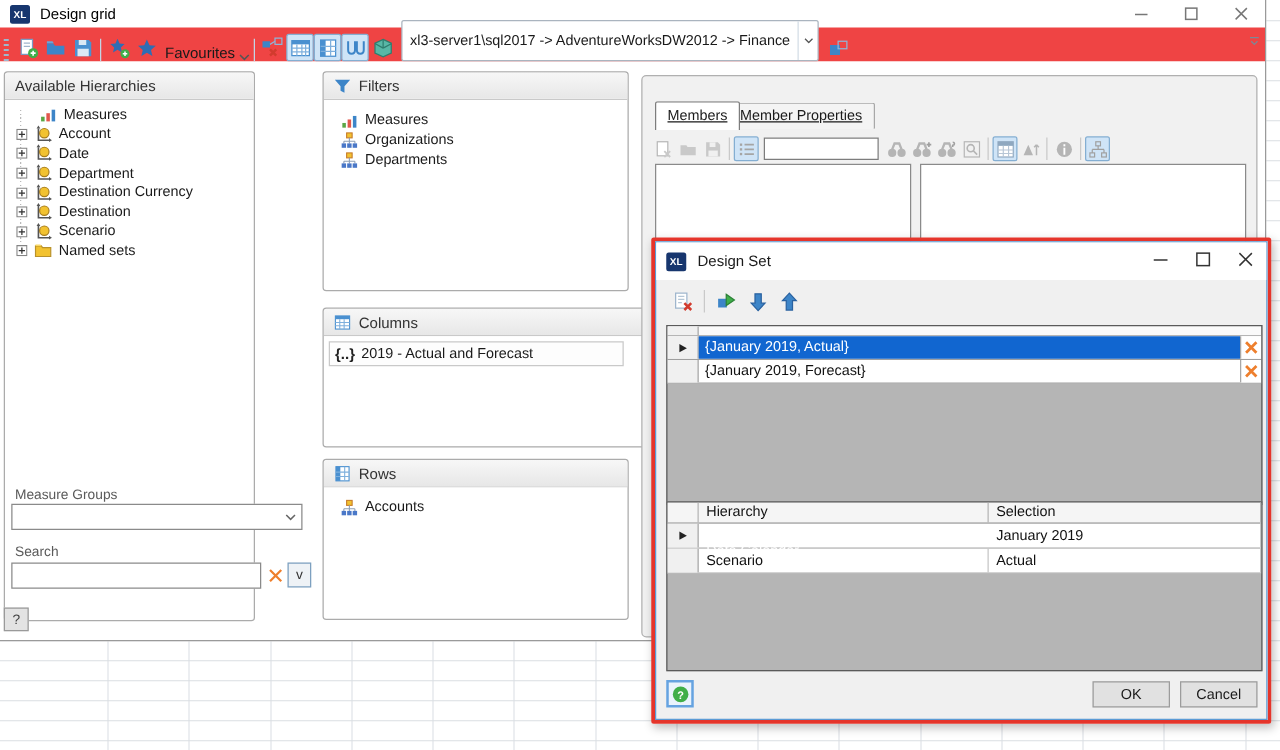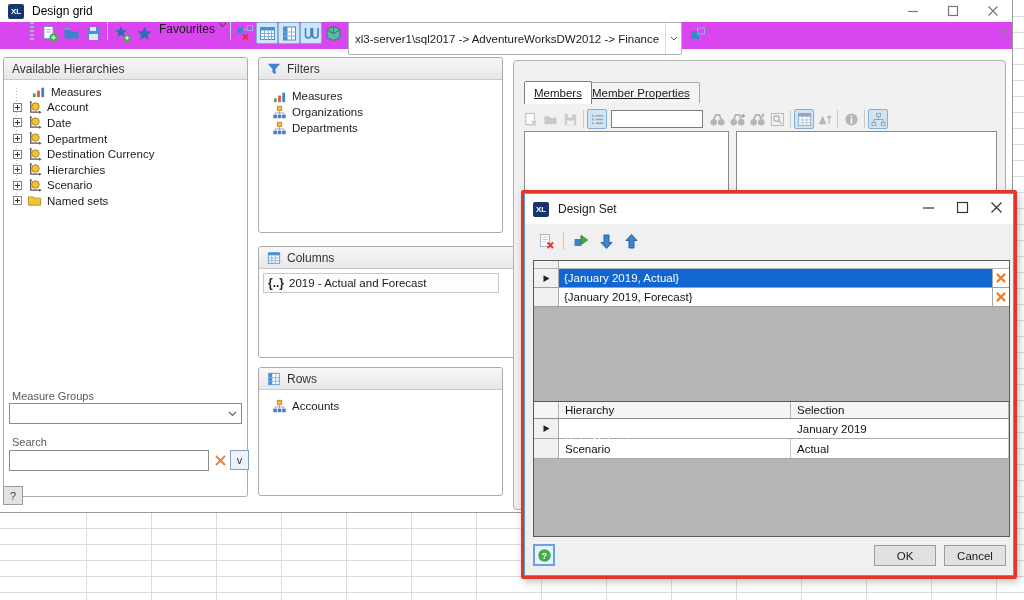--- a/index.html
+++ b/index.html
@@ -20,21 +20,21 @@
   .titlebar { position:absolute; left:0; top:0; width:100%; height:22px; background:#fff;
     display:flex; align-items:center; }
   .app-badge { display:inline-flex; align-items:center; justify-content:center;
     width:16px; height:15px; margin-left:8px; background:#17366e; color:#fff;
     font-size:8px; font-weight:bold; border-radius:2px; }
   .win-title { margin-left:8px; font-size:12px; color:#000000; }
   .win-btns { position:absolute; right:10px; top:0; height:22px; display:flex; gap:22px; align-items:center; }
   .win-btn { width:18px; height:18px; display:flex; align-items:center; justify-content:center; }
 
   .toolbar { position:absolute; left:0; top:22px; width:100%; height:27px;
-    background:#d946ef; display:flex; align-items:flex-start;padding-left:27px; }
+    background:#ef4444; display:flex; align-items:flex-end; }
   .grip { width:4px; height:18px; margin:0 4px 0 3px;
     background:repeating-linear-gradient(to bottom,#9fb6cd 0 2px, transparent 2px 4px); }
   .tbtn { width:22px; height:22px; display:flex; align-items:center; justify-content:center;
     border:1px solid transparent; border-radius:2px; }
   .tbtn.hl { background:#cfe4f7; border-color:#84aed2; }
   .tsep { width:1px; height:18px; background:#c3d4e4; margin:0 3px; }
   .fav-label { font-size:12px; color:#1a1a1a; margin:0 3px 0 4px; }
   .combo { display:flex; align-items:center; height:33px; background:#fff;
     border:1px solid #aab4bf; border-radius:2px; margin-left:4px; }
   .combo-text { font-size:11.5px; color:#1a1a1a; padding:0 6px; white-space:nowrap; }
@@ -249,21 +249,21 @@
           </svg>
         </span>
     </div>
     <span class="overflow-btn">
       <svg width="9" height="9" viewBox="0 0 9 9">
           <line x1="1" y1="2" x2="8" y2="2" stroke="#7a8a99"></line>
           <path d="M2 5l2.5 2.5L7 5" stroke="#7a8a99" fill="none"></path>
         </svg>
       </span>
 
-    <div class="panel" style="left:3px; top:57px; width:245px; height:440px;">
+    <div class="panel" style="left:3px; top:57px; width:201px; height:440px;">
       <div class="panel-header">
         <span>Available Hierarchies</span>
       </div>
       <div class="dotline"></div>
       <div class="tree-wrap">
         <div class="ti">
           <span class="spacer13"></span>
           <svg width="15" height="15" viewBox="0 0 16 16">
               <rect x="2" y="10" width="3" height="4" fill="#5aa646"></rect>
               <rect x="6.5" y="7" width="3" height="7" fill="#e2574c"></rect>
@@ -332,21 +332,21 @@
               <rect x="0.5" y="0.5" width="8" height="8" fill="#fff" stroke="#848484"></rect>
               <line x1="2" y1="4.5" x2="7" y2="4.5" stroke="#333"></line>
               <line x1="4.5" y1="2" x2="4.5" y2="7" stroke="#333"></line>
             </svg>
           <svg width="15" height="15" viewBox="0 0 16 16">
               <path d="M4 3v10h10" stroke="#555" stroke-width="1.4" fill="none"></path>
               <path d="M4 0.5L2.4 3h3.2z" fill="#555"></path>
               <path d="M15.5 13L13 11.4v3.2z" fill="#555"></path>
               <circle cx="9" cy="7" r="4" fill="#f2c230" stroke="#a87d1c"></circle>
             </svg>
-          <span class="lbl">Hierarchies</span>
+          <span class="lbl">Destination</span>
         </div>
         <div class="ti">
           <svg width="9" height="9" viewBox="0 0 9 9">
               <rect x="0.5" y="0.5" width="8" height="8" fill="#fff" stroke="#848484"></rect>
               <line x1="2" y1="4.5" x2="7" y2="4.5" stroke="#333"></line>
               <line x1="4.5" y1="2" x2="4.5" y2="7" stroke="#333"></line>
             </svg>
           <svg width="15" height="15" viewBox="0 0 16 16">
               <path d="M4 3v10h10" stroke="#555" stroke-width="1.4" fill="none"></path>
               <path d="M4 0.5L2.4 3h3.2z" fill="#555"></path>

